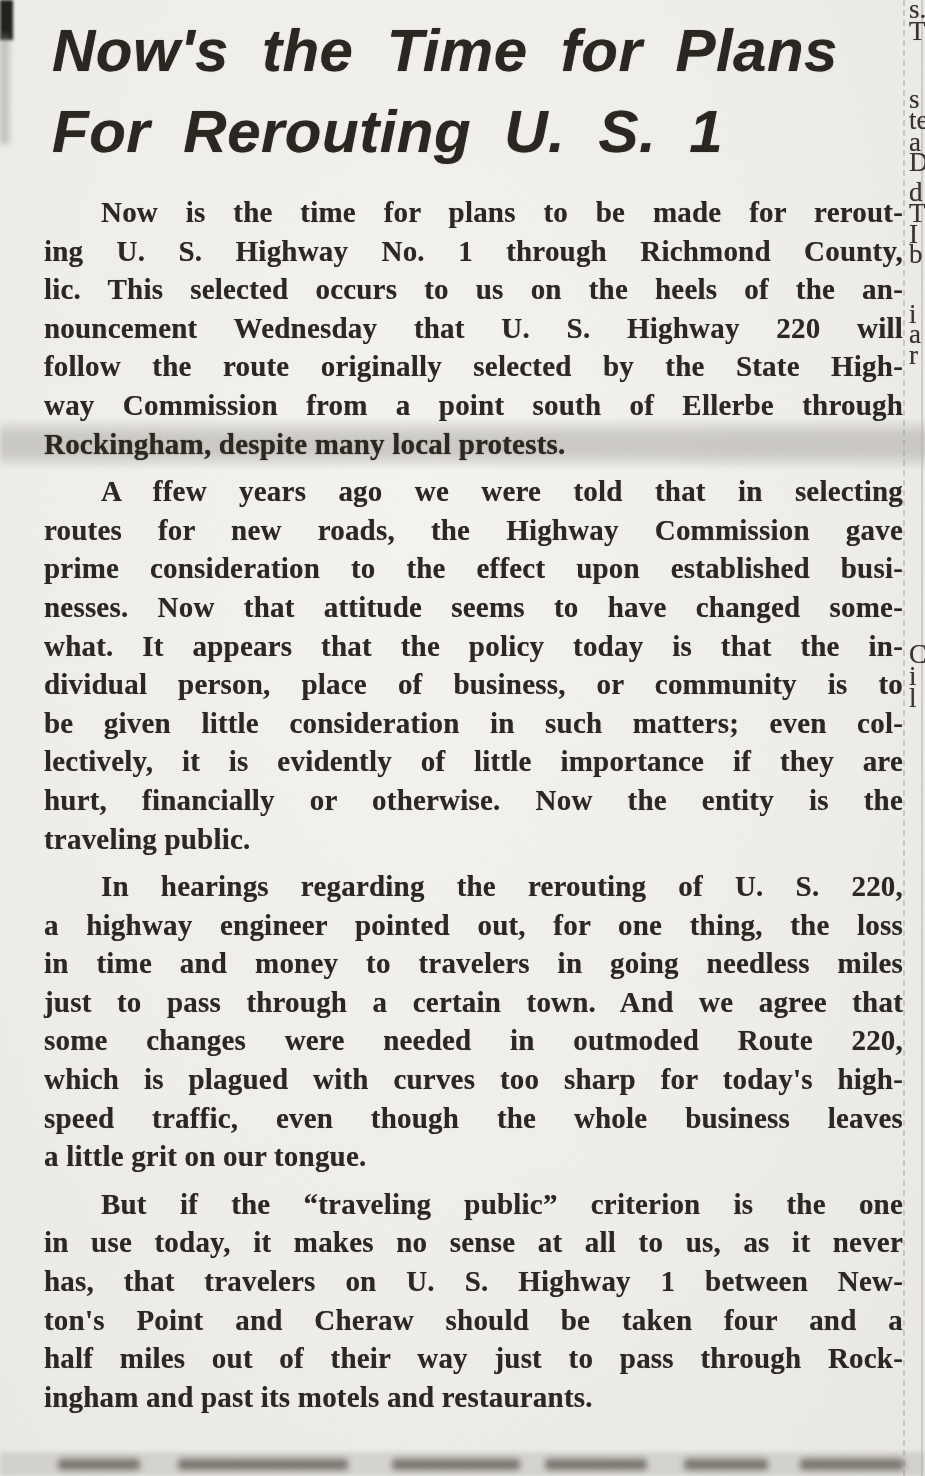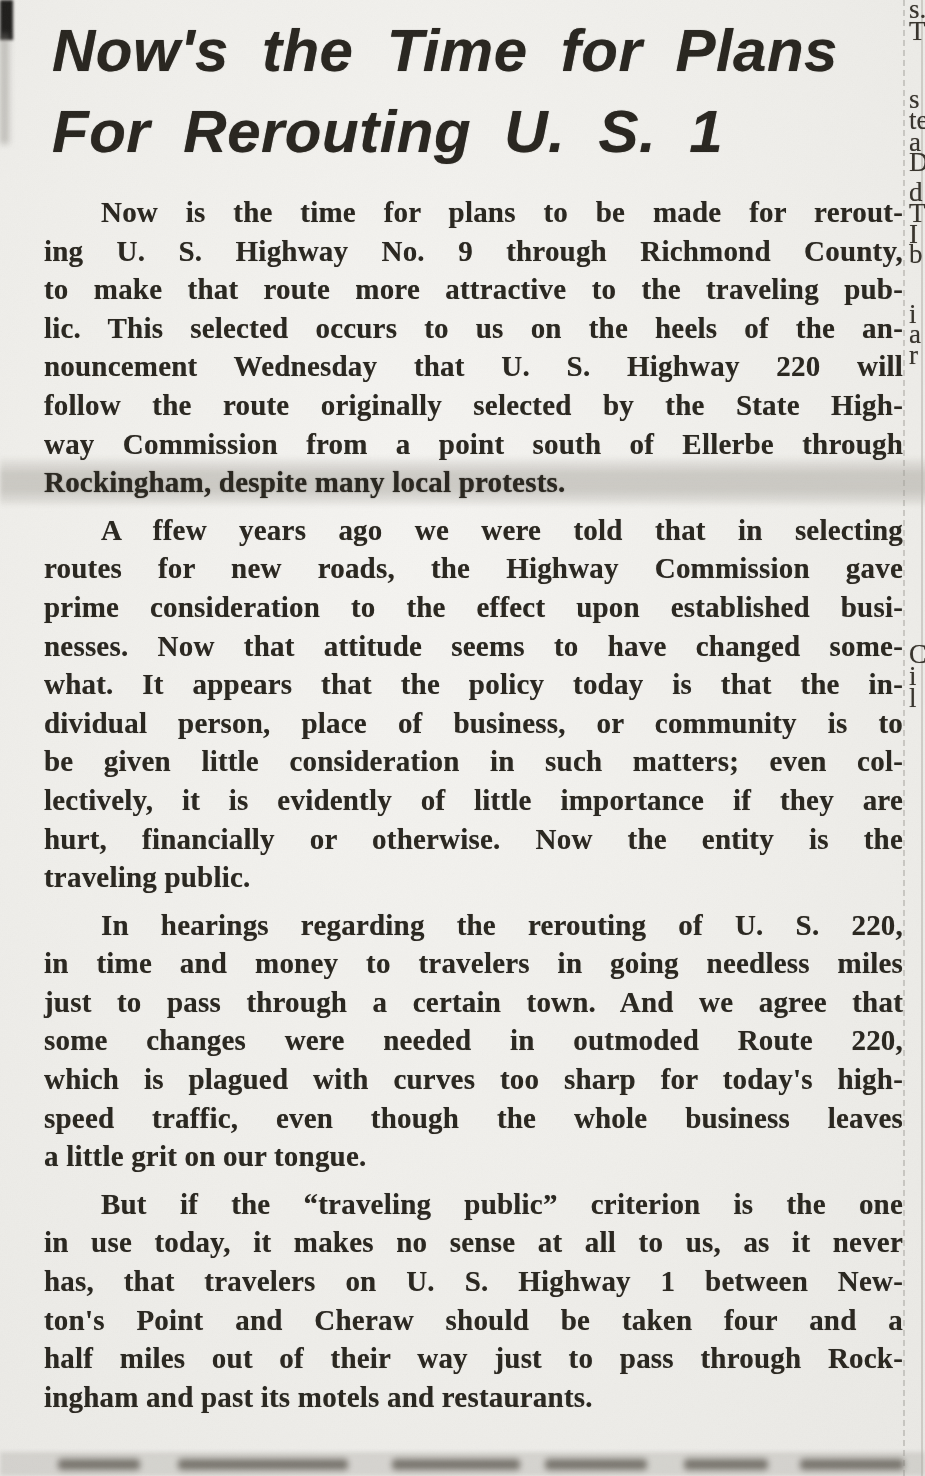--- a/index.html
+++ b/index.html
@@ -141,42 +141,42 @@
   <div class="left-streak"></div>
 
   <div class="headline">
     <div class="hl">Now's the Time for Plans</div>
     <div class="hl">For Rerouting U. S. 1</div>
   </div>
 
   <div class="body-col">
       <div class="para">
         <div class="line indent">Now is the time for plans to be made for rerout-</div>
-        <div class="line">ing U. S. Highway No. 9 through Richmond County,</div>
-        <div class="line">to make that route more attractive to the traveling pub-</div>
+        <div class="line">ing U. S. Highway No. 1 through Richmond County,</div>
         <div class="line">lic. This selected occurs to us on the heels of the an-</div>
         <div class="line">nouncement Wednesday that U. S. Highway 220 will</div>
         <div class="line">follow the route originally selected by the State High-</div>
         <div class="line">way Commission from a point south of Ellerbe through</div>
         <div class="line last smudged">Rockingham, despite many local protests.</div>
       </div>
       <div class="para">
         <div class="line indent">A ffew years ago we were told that in selecting</div>
         <div class="line">routes for new roads, the Highway Commission gave</div>
         <div class="line">prime consideration to the effect upon established busi-</div>
         <div class="line">nesses. Now that attitude seems to have changed some-</div>
         <div class="line">what. It appears that the policy today is that the in-</div>
         <div class="line">dividual person, place of business, or community is to</div>
         <div class="line">be given little consideration in such matters; even col-</div>
         <div class="line">lectively, it is evidently of little importance if they are</div>
         <div class="line">hurt, financially or otherwise. Now the entity is the</div>
         <div class="line last">traveling public.</div>
       </div>
       <div class="para">
         <div class="line indent">In hearings regarding the rerouting of U. S. 220,</div>
+        <div class="line">a highway engineer pointed out, for one thing, the loss</div>
         <div class="line">in time and money to travelers in going needless miles</div>
         <div class="line">just to pass through a certain town. And we agree that</div>
         <div class="line">some changes were needed in outmoded Route 220,</div>
         <div class="line">which is plagued with curves too sharp for today's high-</div>
         <div class="line">speed traffic, even though the whole business leaves</div>
         <div class="line last">a little grit on our tongue.</div>
       </div>
       <div class="para">
         <div class="line indent">But if the “traveling public” criterion is the one</div>
         <div class="line">in use today, it makes no sense at all to us, as it never</div>

